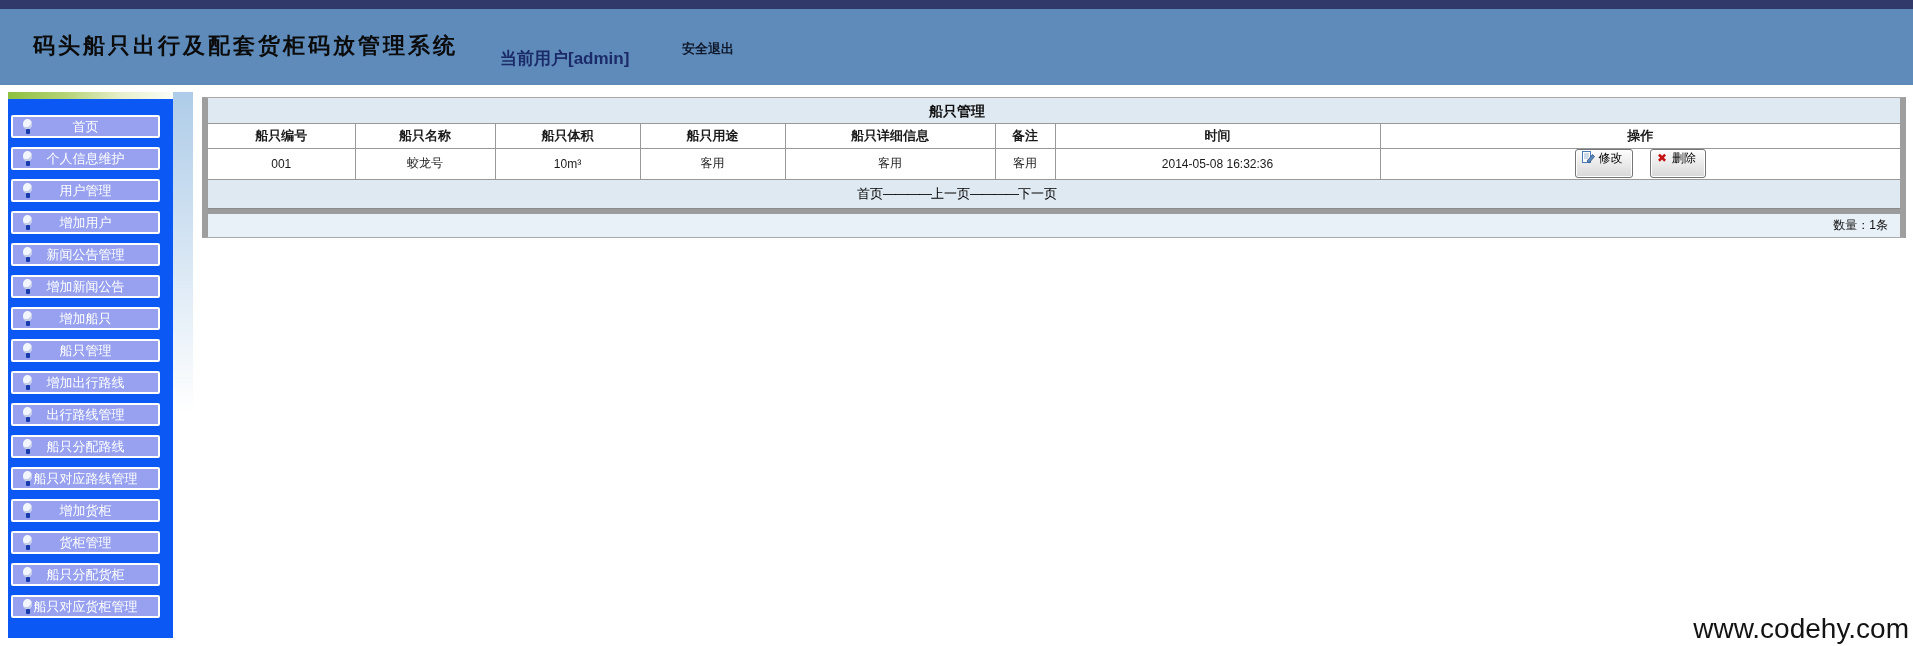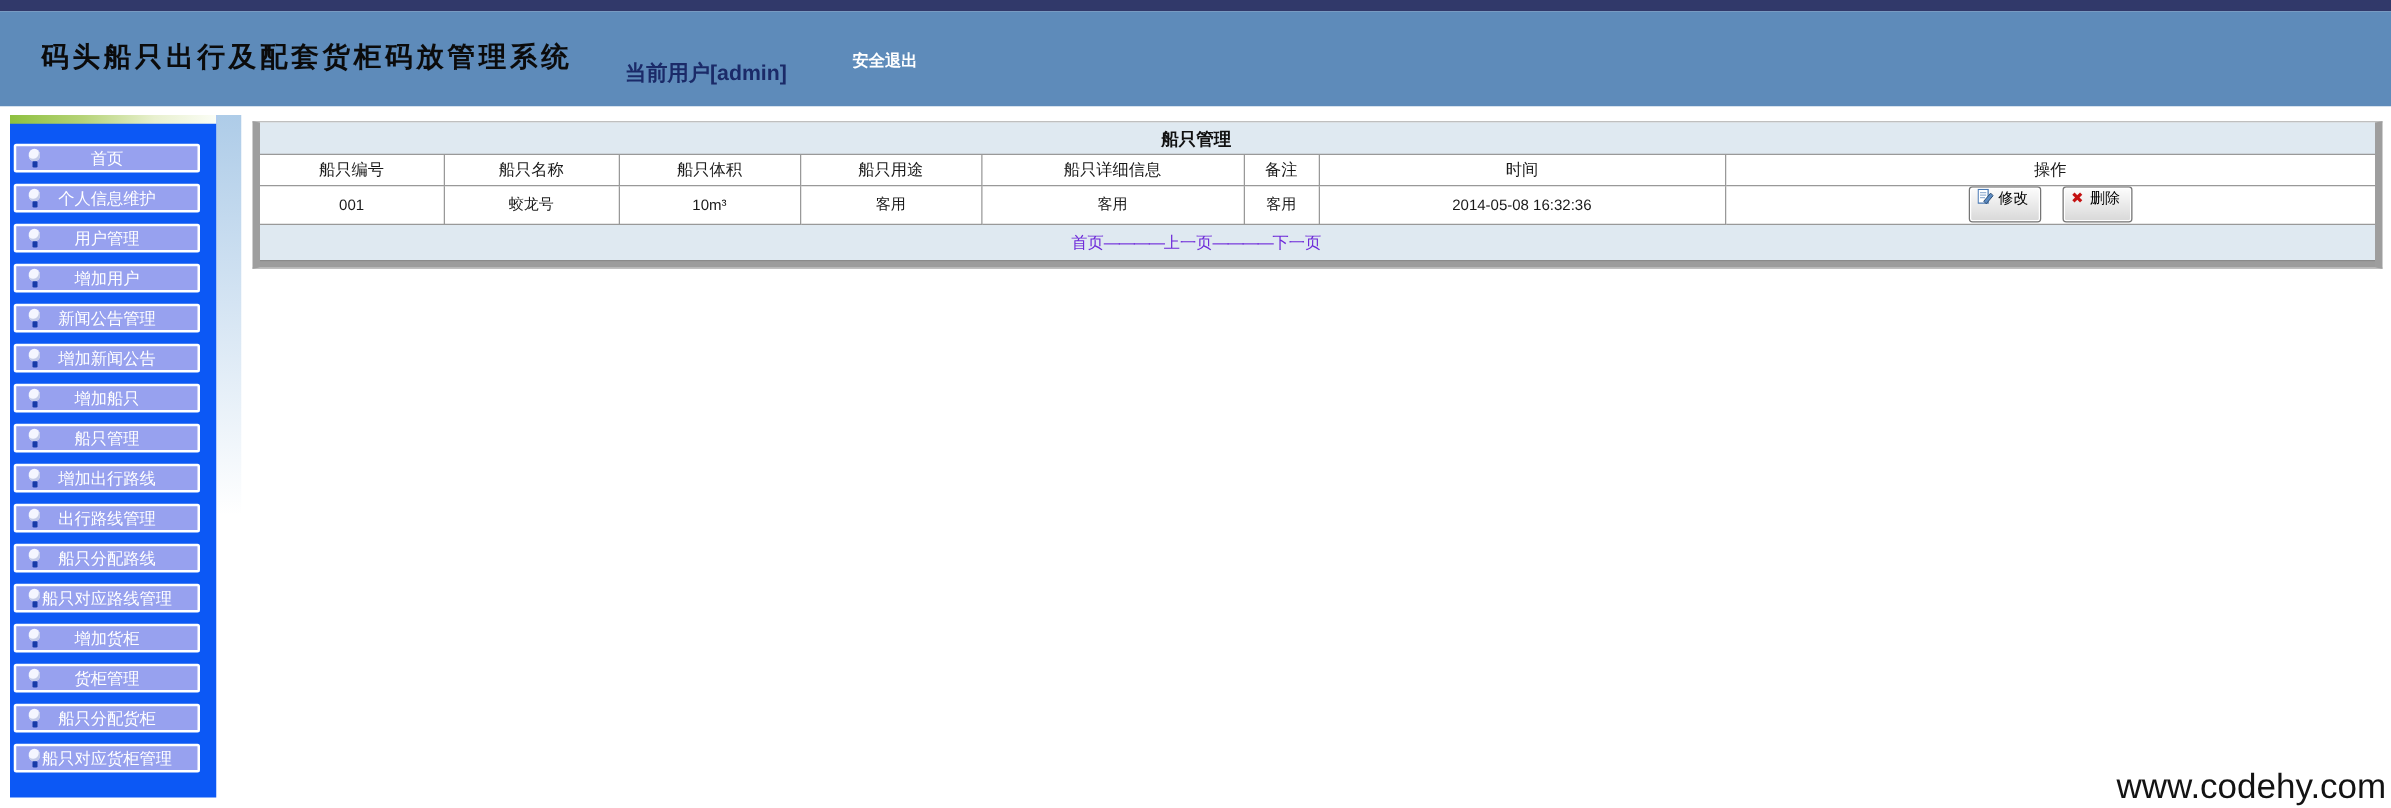--- a/index.html
+++ b/index.html
@@ -5,21 +5,21 @@
   * { margin:0; padding:0; box-sizing:border-box; }
   html,body { width:1913px; height:646px; background:#ffffff; overflow:hidden;
               font-family:"Liberation Sans","DejaVu Sans",sans-serif; position:relative; }
 
   
   .top-strip { position:absolute; left:0; top:0; width:100%; height:9px; background:#31396a; }
   .app-header { position:absolute; left:0; top:9px; width:100%; height:76px; background:#5e8bba; }
   .app-title { position:absolute; left:33px; top:22px; font-size:22px; font-weight:bold; color:#0b0b0b;
                letter-spacing:3px; font-family:"Liberation Serif","DejaVu Serif",serif; }
   .current-user { position:absolute; left:500px; top:26px; font-size:17px; font-weight:bold; color:#1b2a68;margin-top:12px; }
-  .logout-link { position:absolute; left:682px; top:31px; font-size:13px; font-weight:bold; color:#ffffff; cursor:pointer; }
+  .logout-link { position:absolute; left:682px; top:31px; font-size:13px; font-weight:bold; color:#0f172a; cursor:pointer; }
 
   
   .sidebar { position:absolute; left:8px; top:92px; width:165px; height:546px; background:#0c58f5; }
   .sidebar-top-strip { width:100%; height:7px;
       background:linear-gradient(to right,#8dc03f 0%,#b5d377 35%,#e8f0cf 70%,#fbfdf6 100%); }
   .side-nav { padding-top:16px; }
   .side-item { position:relative; width:149px; height:23px; margin:0 0 9px 3px;
                background:#97a1ef; border:2px solid #ffffff; border-radius:2px;
                color:#ffffff; font-size:13px; line-height:19px; text-align:center; cursor:pointer; }
   .bulb-icon { position:absolute; left:9px; top:2px; width:11px; height:15px; }
@@ -37,35 +37,35 @@
              border-top:1px solid #aaaaaa; border-bottom:1px solid #aaaaaa; }
   .panel-title-row { height:26px; line-height:26px; background:#dfe9f1; border-bottom:1px solid #999999;
                      text-align:center; padding-right:194px; font-size:14px; font-weight:bold; color:#111; }
   .add-row { display:flex; height:23px; border-bottom:1px solid #999999; background:#ffffff; }
   .add-row .spacer { width:1172px; border-right:1px solid #999999; }
   .add-row .add-cell { flex:1; text-align:center; line-height:22px; }
   .add-link { font-size:12px; color:#333333; cursor:pointer; }
 
   table.grid { width:100%; border-collapse:collapse; table-layout:fixed; }
   .grid th, .grid td { border:1px solid #999999; text-align:center; color:#1a1a1a; overflow:hidden; }
-  .grid th { height:24px; font-size:13px; font-weight:normal; background:#ffffff; }
+  .grid th { height:24px; font-size:13px; font-weight:bold; background:#ffffff; }
   .grid td { height:31px; font-size:12px; background:#ffffff; }
   .grid th:first-child, .grid td:first-child { border-left:none; }
   .grid th:last-child,  .grid td:last-child  { border-right:none; }
   .grid tr:first-child th { border-top:none; }
 
   .act-btn { display:inline-block; height:29px; line-height:16px; padding:0 9px 0 6px; margin:0 7px;
              font-size:12px; color:#000; background:linear-gradient(to bottom,#fdfdfd,#d8d8d8);
              border:1px solid #757575; border-radius:3px; box-shadow:inset 0 0 0 1px #ffffff;
              cursor:pointer; vertical-align:middle; }
   .act-btn svg { vertical-align:-2px; margin-right:4px; }
   .x-icon { color:#c41212; font-weight:bold; font-size:12px; margin-right:5px; }
 
   .pagination-row { height:28px; line-height:28px; background:#dfe9f1; text-align:center;
-                    padding-right:194px; font-size:13px; color:#6d28d9; }
+                    padding-right:194px; font-size:13px; color:#000000; }
   .page-link { cursor:pointer; }
   .page-sep { letter-spacing:-1px; }
   .divider-band { height:6px; background:#9c9c9c; border-top:1px solid #8a8a8a; }
   .count-row { height:23px; line-height:23px; background:#e9f1f8; text-align:right;
                padding-right:12px; font-size:12px; color:#111; }
 
   
   .watermark { position:absolute; right:4px; bottom:4px; text-align:right; color:#131313; }
   .watermark .wm1 { font-size:24px; line-height:24px; }
   .watermark .wm2 { font-size:28px; line-height:26px; }
@@ -204,17 +204,18 @@
     </tr>
   </tbody>
     </table>
 
   <div class="pagination-row">
     <span class="page-link">首页</span><span class="page-sep">————</span><span class="page-link">上一页</span><span class="page-sep">————</span><span class="page-link">下一页</span>
   </div>
 
   <div class="divider-band"></div>
 
+  <div class="count-row">数量：1条</div>
 </div>
 
 <div class="watermark">
   <div class="wm2">www.codehy.com</div>
 </div>
 
 </body></html>

